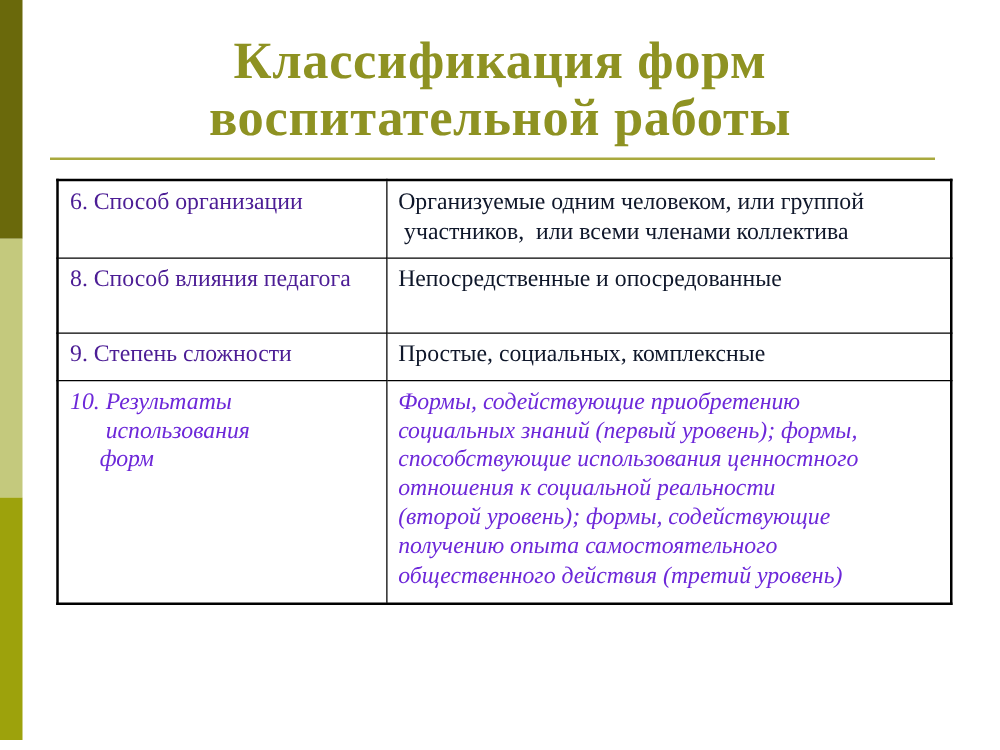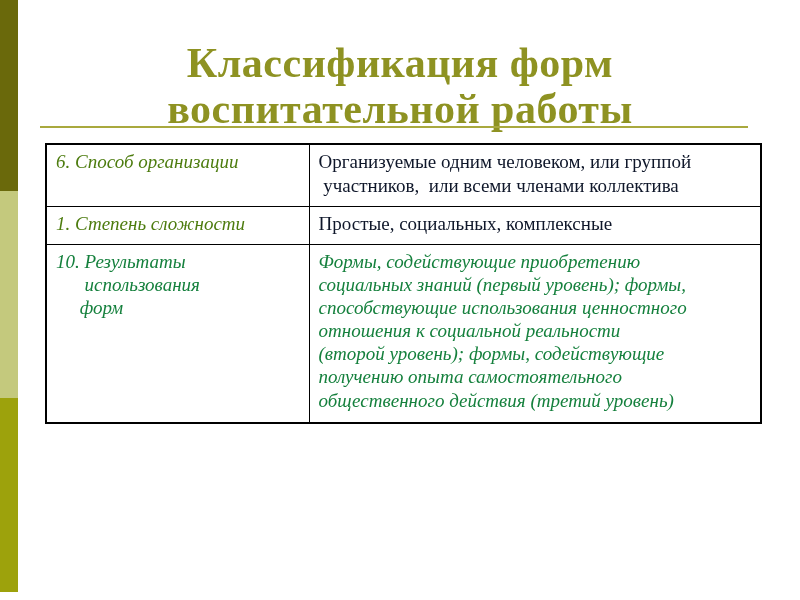--- a/index.html
+++ b/index.html
@@ -10,21 +10,21 @@
   }
   
   .stripe{position:absolute;left:0;top:0;width:18px;height:600px;}
   .stripe .seg{position:absolute;left:0;width:18px;}
   .seg-top{top:0;height:191px;background:#6a690b;}
   .seg-mid{top:191px;height:207px;background:#c4c97d;}
   .seg-bot{top:398px;height:194px;background:#9da20c;}
 
   
   .title{
-    position:absolute;left:40px;top:40px;width:720px;
+    position:absolute;left:40px;top:26px;width:720px;
     text-align:center;
     font-size:42px;font-weight:bold;line-height:1.1;
     color:#8e9222;
     letter-spacing:0.5px;
     white-space:pre-line;
   }
   .title-rule{
     position:absolute;left:40px;top:126px;width:708px;height:2px;
     background:#a9a93e;
   }
@@ -39,30 +39,30 @@
   }
   table.classification td{
     border:1px solid #000000;
     vertical-align:top;
     padding:5px 6px 2px 9px;
     font-size:19px;
     line-height:1.26;
     white-space:pre-wrap;
     overflow:hidden;
   }
-  td.term{color:#4d7c0f;font-style:italic;}
+  td.term{color:#4c1d95;}
   td.definition{color:#0f172a;}
   tr.r0{height:62px;}
   tr.r1{height:90px;}
   tr.r2{height:60px;}
   tr.r3{height:38px;}
   tr.r4{height:179px;}
   tr.italic-row td{
     font-style:italic;
-    color:#15803d;
+    color:#6d28d9;
     line-height:1.22;
     margin-top:44px;
   }
 </style>
 </head>
 <body>
 
 <div class="stripe">
   <div class="seg seg-top"></div>
   <div class="seg seg-mid"></div>
@@ -77,22 +77,26 @@
   <colgroup>
     <col style="width:263px">
     <col style="width:452px">
   </colgroup>
   <tbody>
     <tr class="r0">
       <td class="term">6. Способ организации</td>
       <td class="definition">Организуемые одним человеком, или группой
  участников,  или всеми членами коллектива</td>
     </tr>
+    <tr class="r2">
+      <td class="term">8. Способ влияния педагога</td>
+      <td class="definition">Непосредственные и опосредованные</td>
+    </tr>
     <tr class="r3">
-      <td class="term">1. Степень сложности</td>
+      <td class="term">9. Степень сложности</td>
       <td class="definition">Простые, социальных, комплексные</td>
     </tr>
     <tr class="r4 italic-row">
       <td class="term">10. Результаты
       использования
      форм</td>
       <td class="definition">Формы, содействующие приобретению
 социальных знаний (первый уровень); формы,
 способствующие использования ценностного
 отношения к социальной реальности

